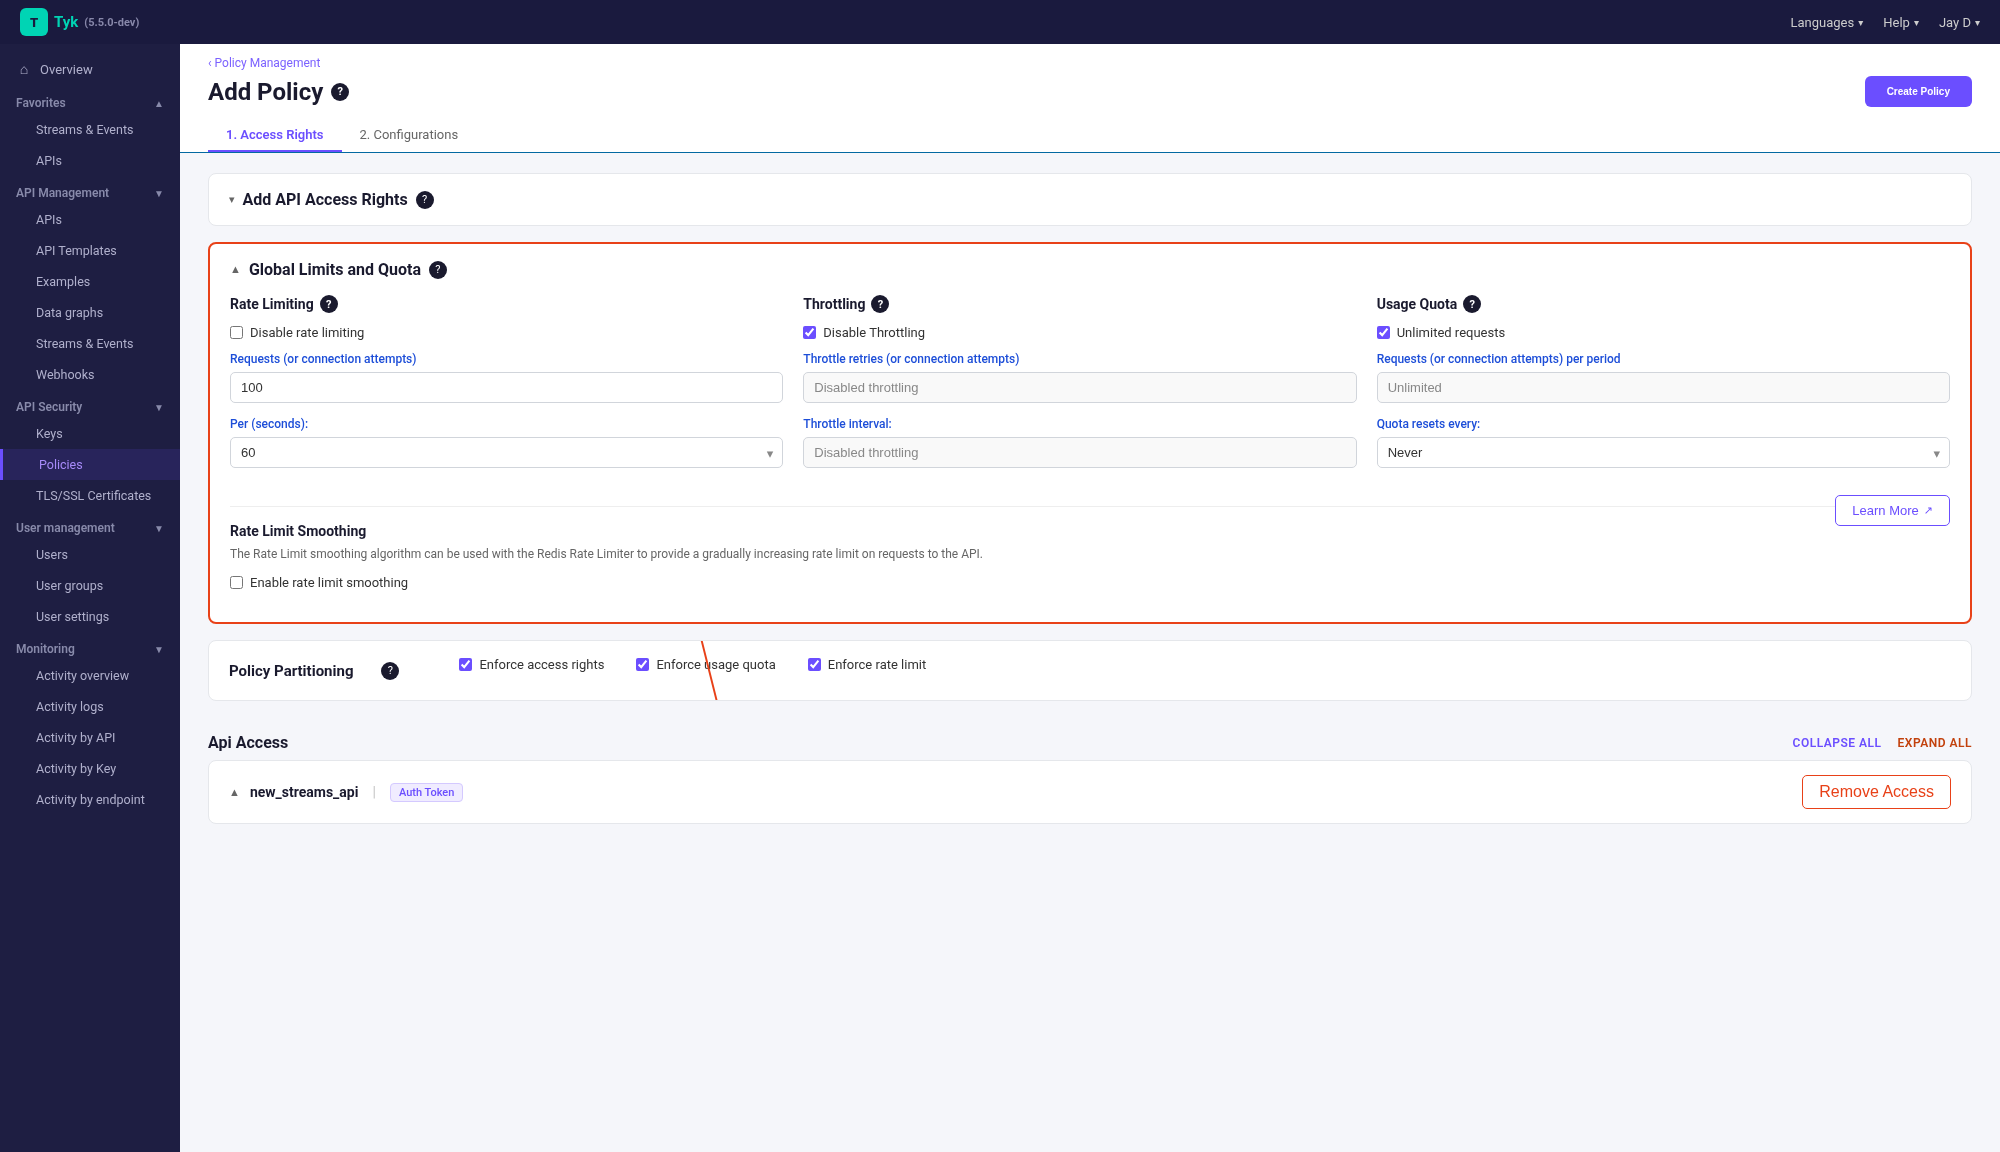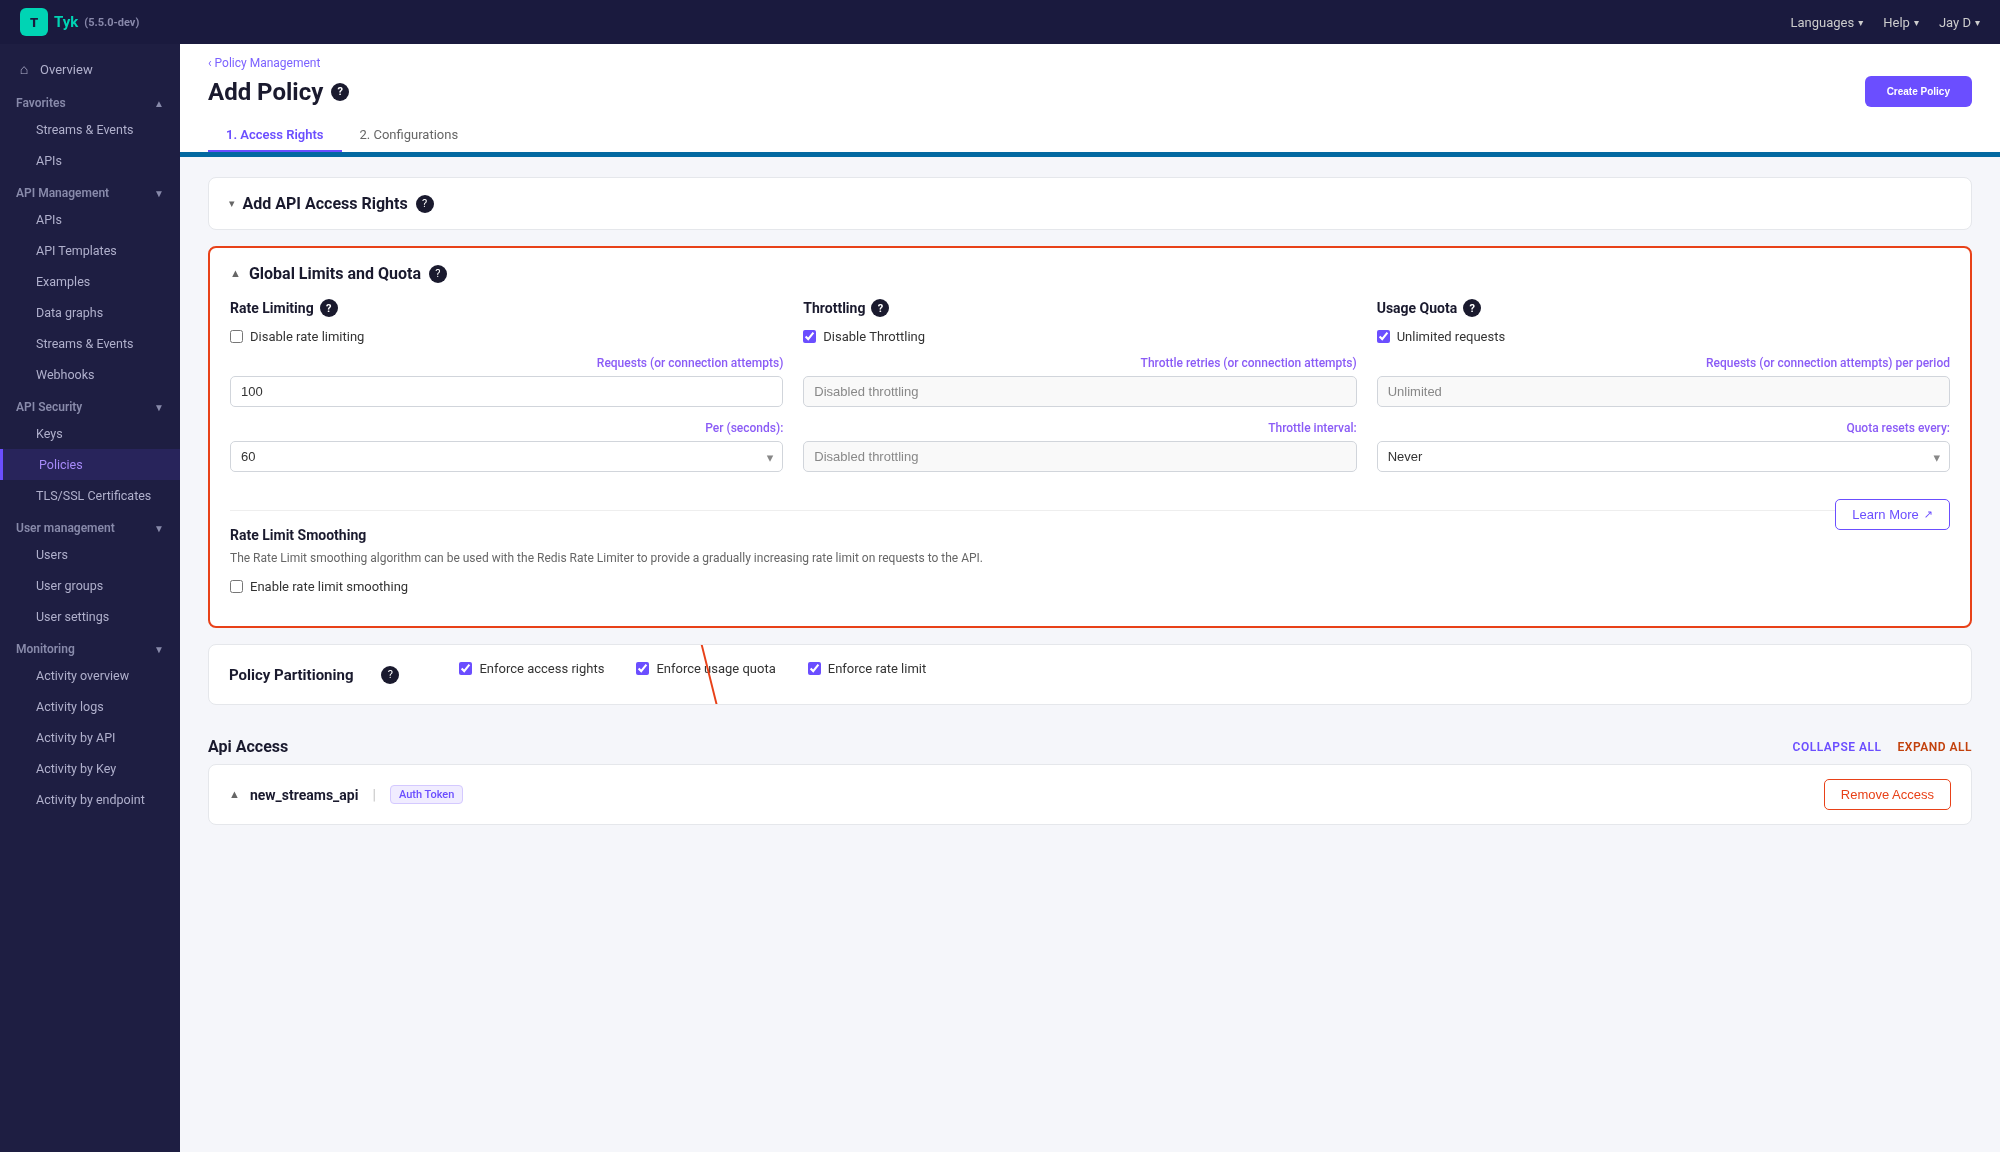--- a/index.html
+++ b/index.html
@@ -67,21 +67,21 @@
       background: #f5f6fa;
       position: relative;
     }
     .main-content::-webkit-scrollbar { width: 6px; }
     .main-content::-webkit-scrollbar-thumb { background: #ccc; border-radius: 3px; }
 
     
     .content-topbar {
       background: #fff;
       padding: 12px 28px 0;
-      border-bottom: 5px solid #0369a1;
+      border-bottom: 1px solid #0369a1;
       position: sticky; top: 0; z-index: 40;
     }
     .breadcrumb { color: #7b61ff; font-size: 12px; margin-bottom: 6px; cursor: pointer; }
     .page-title-row { display: flex; align-items: center; justify-content: space-between; padding-bottom: 12px; }
     .page-title { font-size: 24px; font-weight: 700; color: #1a1a2e; display: flex; align-items: center; gap: 8px; }
     .help-icon {
       width: 18px; height: 18px; border-radius: 50%; background: #1a1a2e;
       color: #fff; font-size: 11px; display: flex; align-items: center; justify-content: center;
       cursor: pointer;
     }
@@ -149,21 +149,21 @@
       font-size: 14px;
       font-weight: 700;
       color: #1a1a2e;
       margin-bottom: 12px;
       display: flex;
       align-items: center;
       gap: 6px;
     }
 
     .form-group { margin-bottom: 14px; }
-    .form-label { font-size: 12px; color: #8b5cf6; margin-bottom: 6px; display: block; font-weight: 500; text-align: right; }
+    .form-label { font-size: 12px; color: #1d4ed8; margin-bottom: 6px; display: block; font-weight: 500; }
     .form-input {
       width: 100%;
       border: 1px solid #d1d5db;
       border-radius: 5px;
       padding: 7px 10px;
       font-size: 13px;
       color: #333;
       background: #fff;
       outline: none;
     }
@@ -282,21 +282,21 @@
       padding: 2px 8px;
       font-size: 11px;
       font-weight: 500;
     }
     .remove-access-btn {
       border: 1px solid #e84118;
       color: #e84118;
       background: #fff;
       padding: 7px 16px;
       border-radius: 5px;
-      font-size: 13px;
+      font-size: 16px;
       cursor: pointer;
     }
     .divider-line { color: #ccc; padding: 0 4px; }
 
     
     .sidebar-sub-item {
       padding: 8px 16px 8px 36px;
       color: #b0b0cc;
       cursor: pointer;
       font-size: 12.5px;

